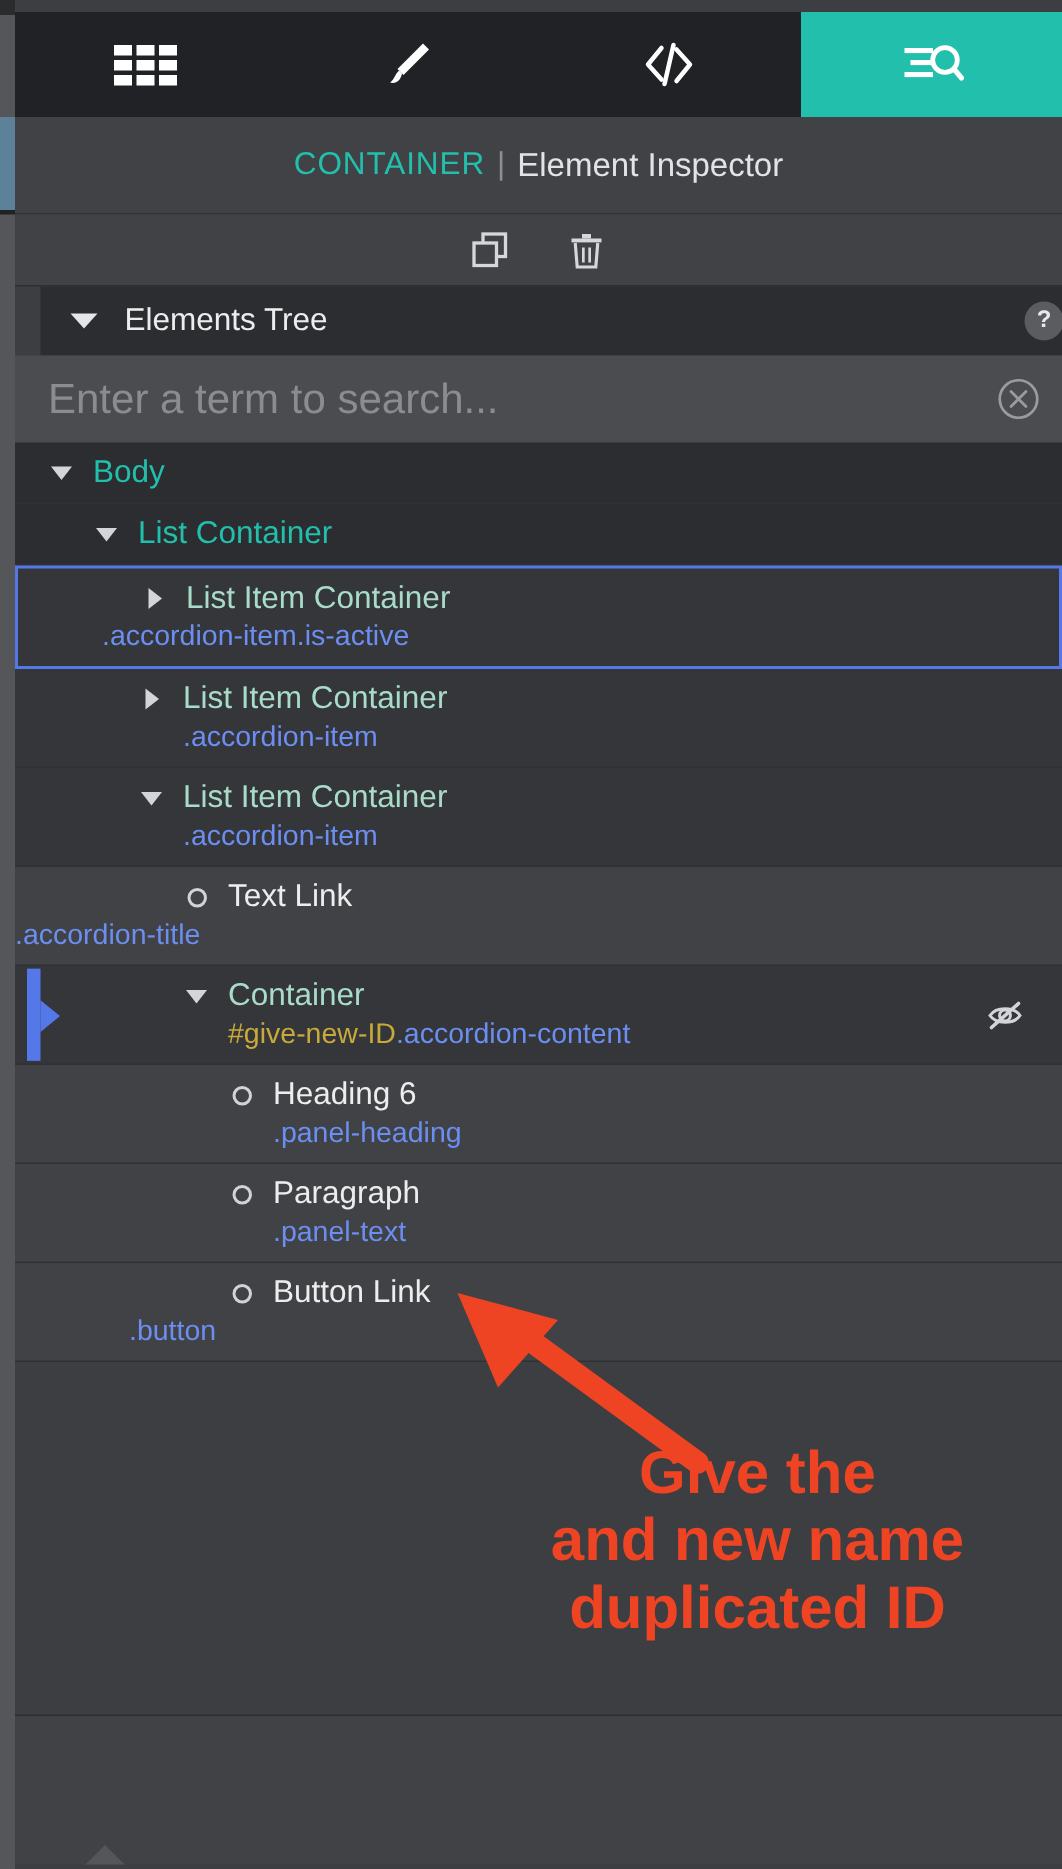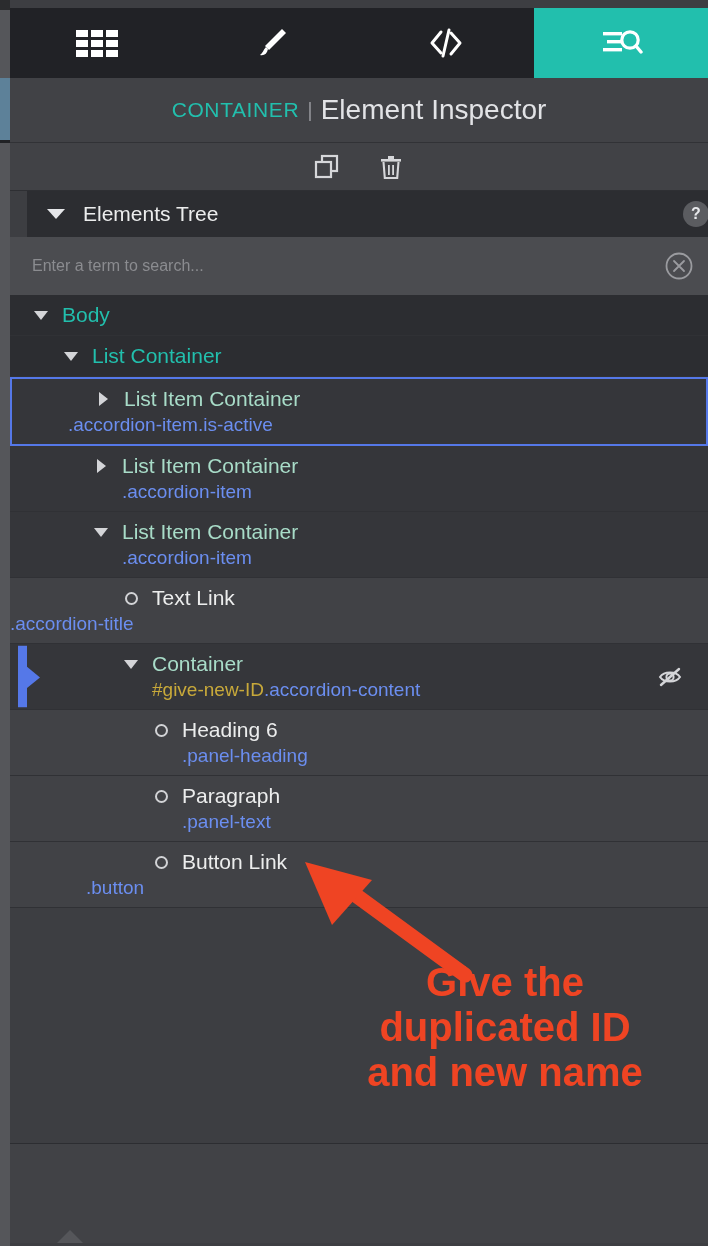--- a/index.html
+++ b/index.html
@@ -56,21 +56,21 @@
     background: #414246;
     display: flex; align-items: center; justify-content: center;
     border-bottom: 1px solid #313236;
   }
   .titlebar .t-type {
     color: #22bfad; font-size: 21px; letter-spacing: .6px;
   }
   .titlebar .t-sep {
     color: #8e8f93; font-size: 21px; margin: 0 8px; font-weight: 300;
   }
-  .titlebar .t-name { color: #e2e3e6; font-size: 28px; }
+  .titlebar .t-name { color: #e2e3e6; font-size: 22px; }
 
   
   .actionbar {
     position: absolute; left: 10px; top: 143px;
     width: 698px; height: 48px;
     background: #414246;
     display: flex; align-items: center; justify-content: center;
     gap: 30px;
     border-bottom: 1px solid #2e2f33;
   }
@@ -103,21 +103,21 @@
   
   .searchbar {
     position: absolute; left: 10px; top: 237px;
     width: 698px; height: 58px;
     background: #4b4c50;
     display: flex; align-items: center;
     padding: 0 14px 0 22px;
   }
   .searchbar input {
     flex: 1; background: transparent; border: none; outline: none;
-    color: #d9dadd; font-size: 16px;
+    color: #d9dadd; font-size: 28px;
     font-family: "Liberation Sans", sans-serif;
   }
   .searchbar input::placeholder { color: #8b8c90; }
   .clear-btn { width: 30px; height: 30px; cursor: pointer; flex: none; }
 
   
   .tree {
     position: absolute; left: 10px; top: 295px;
     width: 698px; height: 848px;
     background: #3d3e42;
@@ -409,17 +409,17 @@
   </div>
 
   <svg class="annot" viewBox="0 0 708 1246">
     <g>
       <path d="M465 975 L335 880" stroke="#ef4423" stroke-width="15" stroke-linecap="round"></path>
       <path d="M305 862 L372 880 L332 925 Z" fill="#ef4423"></path>
     </g>
   </svg>
   <div class="annot-text">
     <div>Give the</div>
+    <div>and new name</div>
     <div>duplicated ID</div>
-    <div>and new name</div>
   </div>
 
 </div>
 
 </body></html>

